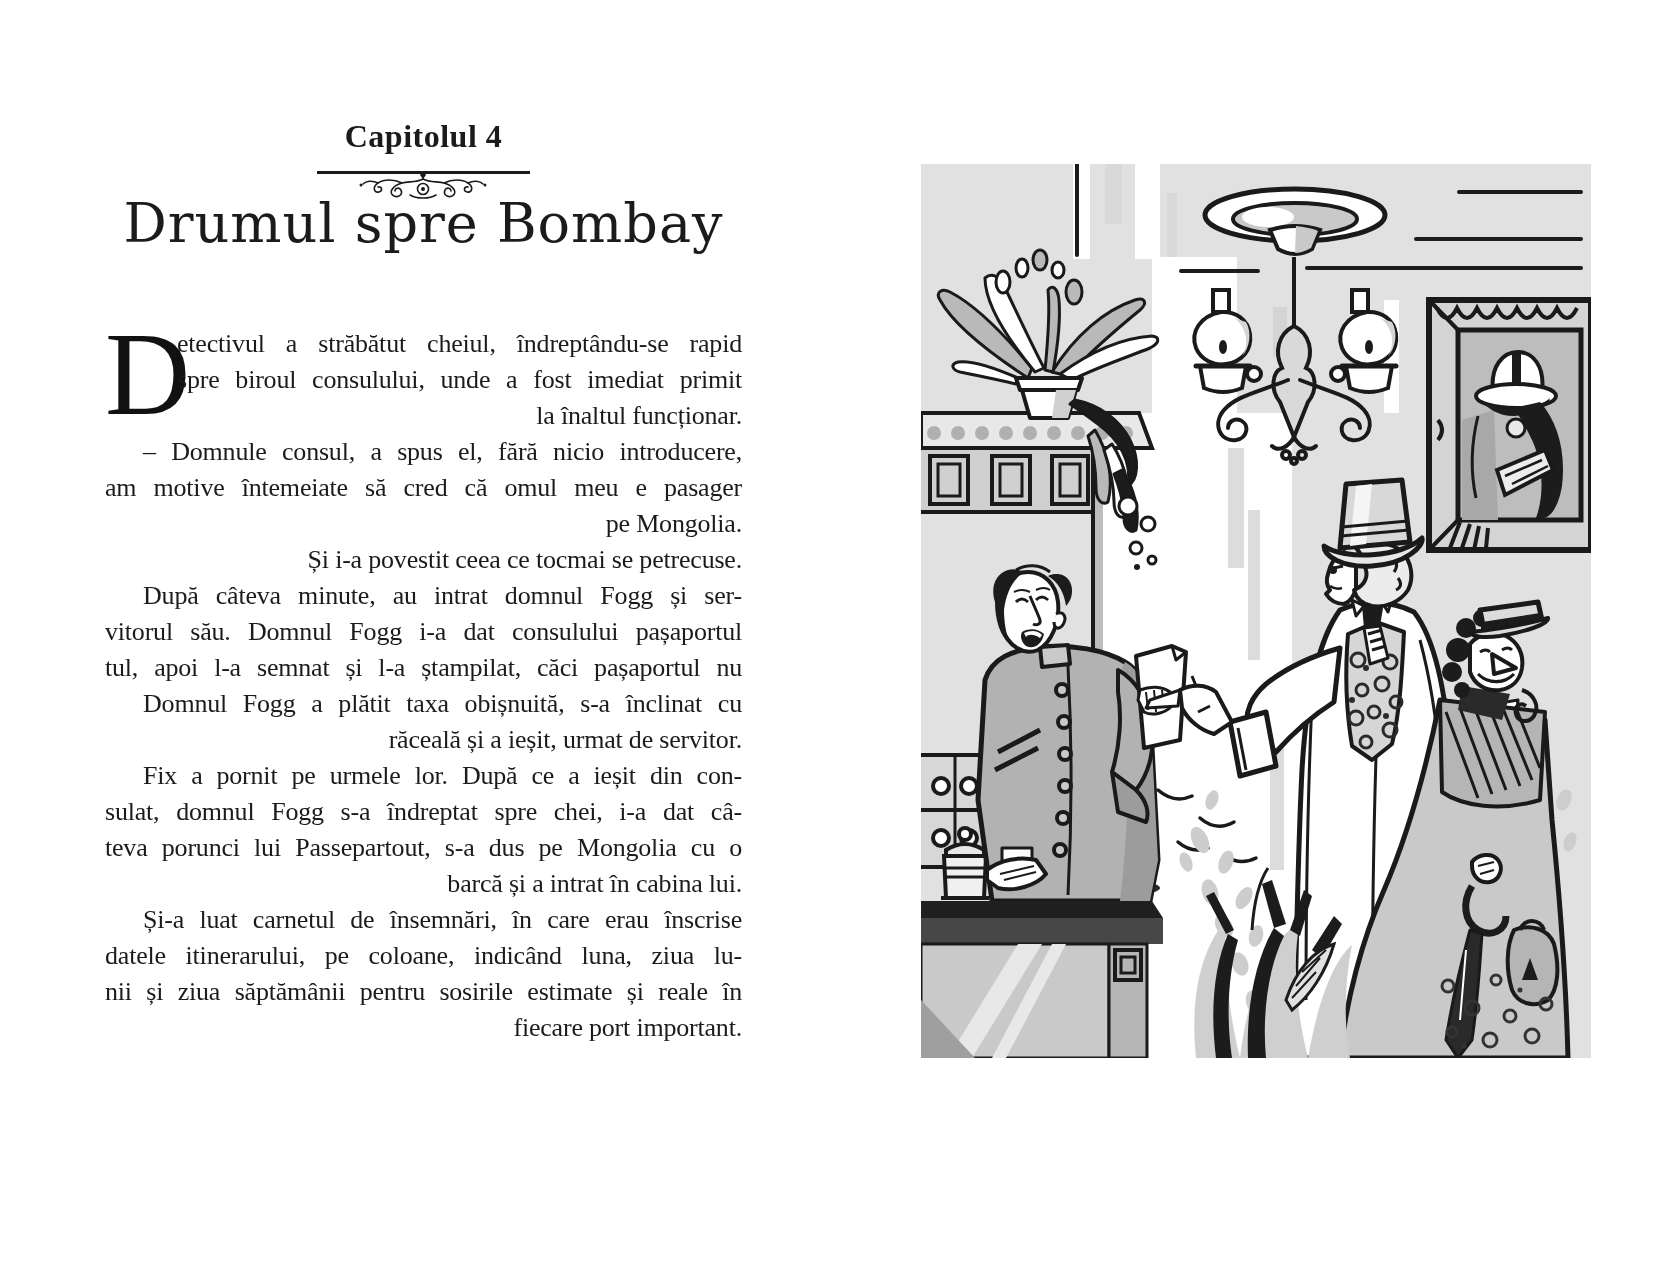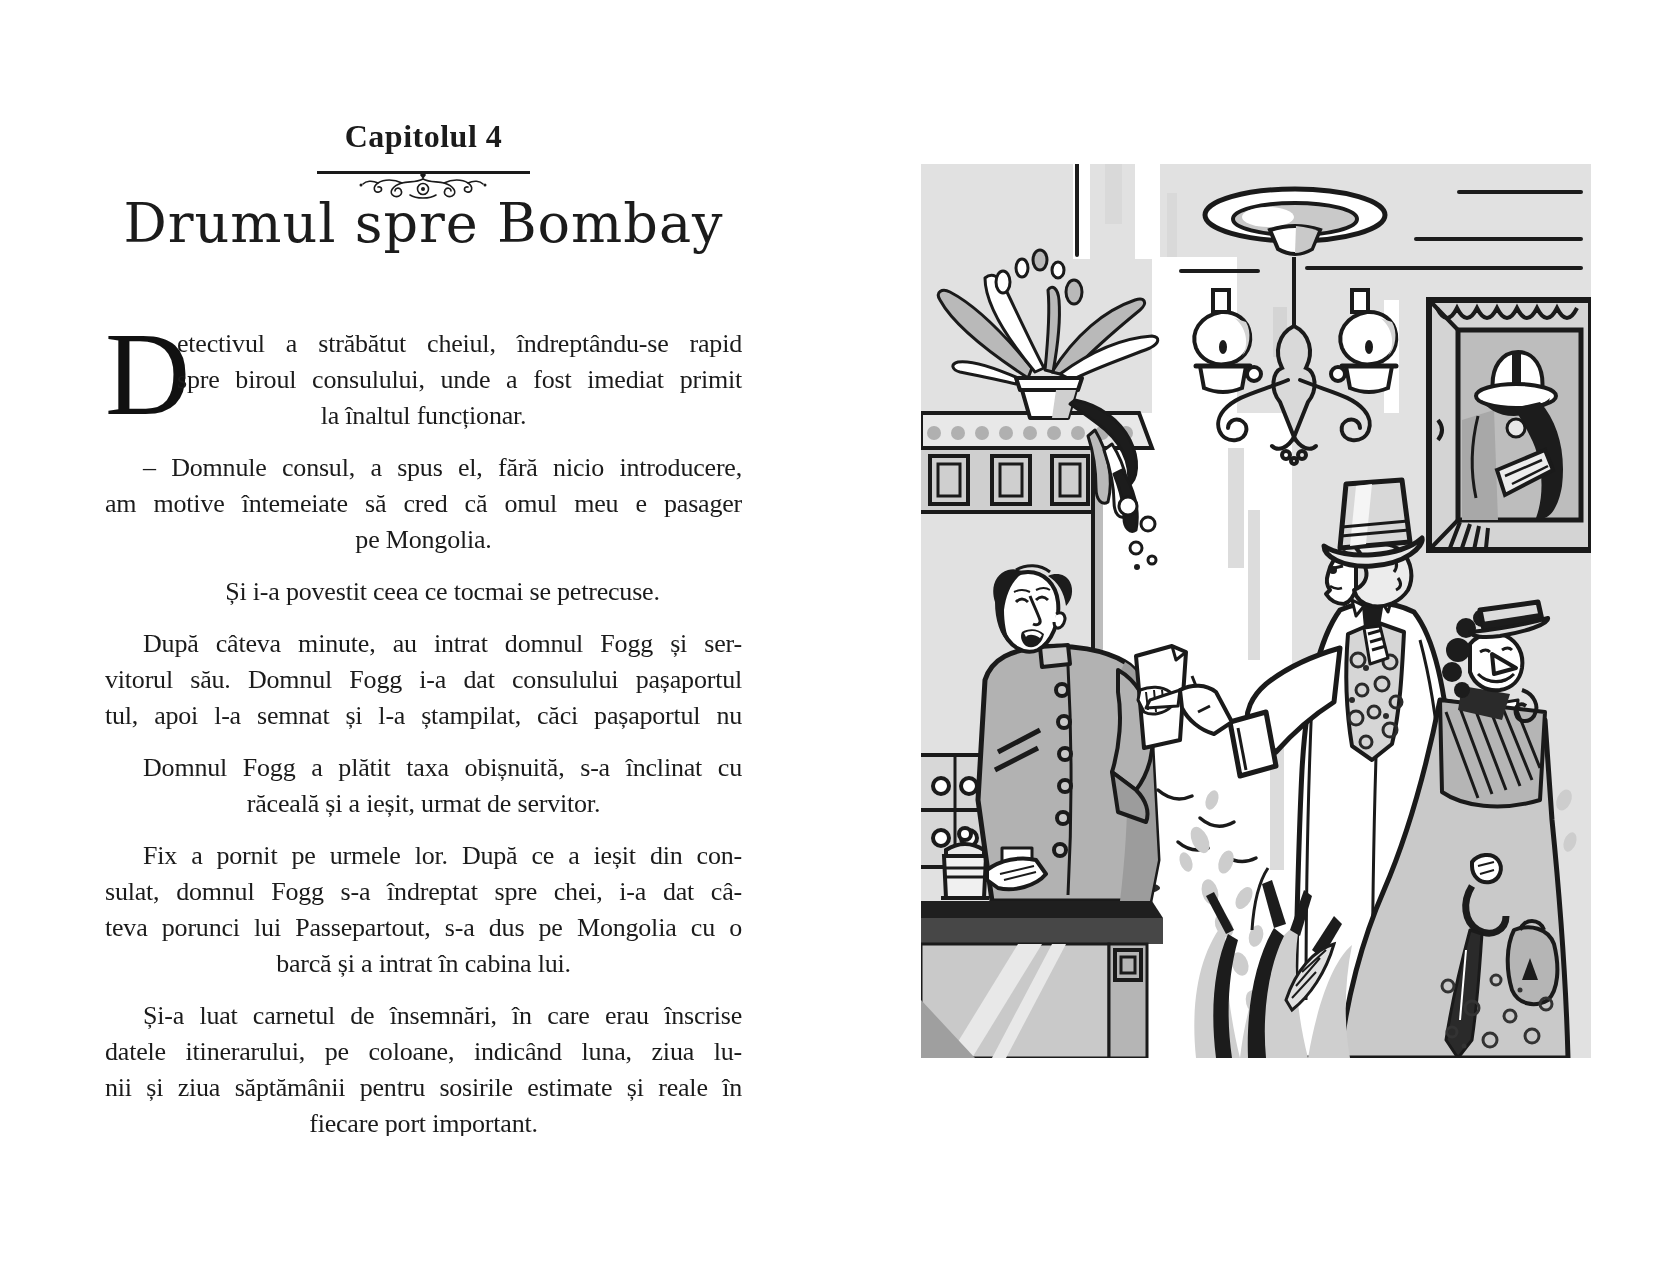--- a/index.html
+++ b/index.html
@@ -10,24 +10,24 @@
   .chapter-label{position:absolute;left:105px;top:118px;width:637px;text-align:center;
         font-size:32px;font-weight:bold;letter-spacing:.5px;}
   .chapter-rule{position:absolute;left:317px;top:171px;width:213px;height:3px;background:#1a1a1a;}
   .chapter-ornament{position:absolute;left:358px;top:167px;width:130px;height:34px;}
   .chapter-title{position:absolute;left:105px;top:192px;width:637px;text-align:center;
         font-family:"DejaVu Serif",serif;font-weight:normal;font-size:54px;letter-spacing:1px;}
 
   .textcol{position:absolute;left:105px;top:326px;width:637px;}
   .dropcap{float:left;width:72px;height:72px;font-size:118px;line-height:98px;
         font-family:"Liberation Serif",serif;color:#111;}
-  .line{height:36px;line-height:36px;font-size:26px;letter-spacing:-0.2px;text-align:center;
+  .line{height:36px;line-height:36px;font-size:26px;letter-spacing:-0.2px;text-align:right;
         overflow:visible;white-space:normal;}
   .line.just{text-align:justify;text-align-last:justify;}
-  .line.ind{text-indent:38px;margin-top:16px;}
+  .line.ind{text-indent:38px;}
   .it{}
 
   .pagenum{position:absolute;top:1172px;font-size:35px;text-align:right;}
   .pagenum.left{left:105px;width:637px;}
   .pagenum.right{left:1073px;width:320px;}
 
   
   .illustration{position:absolute;left:921px;top:164px;width:670px;height:894px;}
 </style>
 </head>

